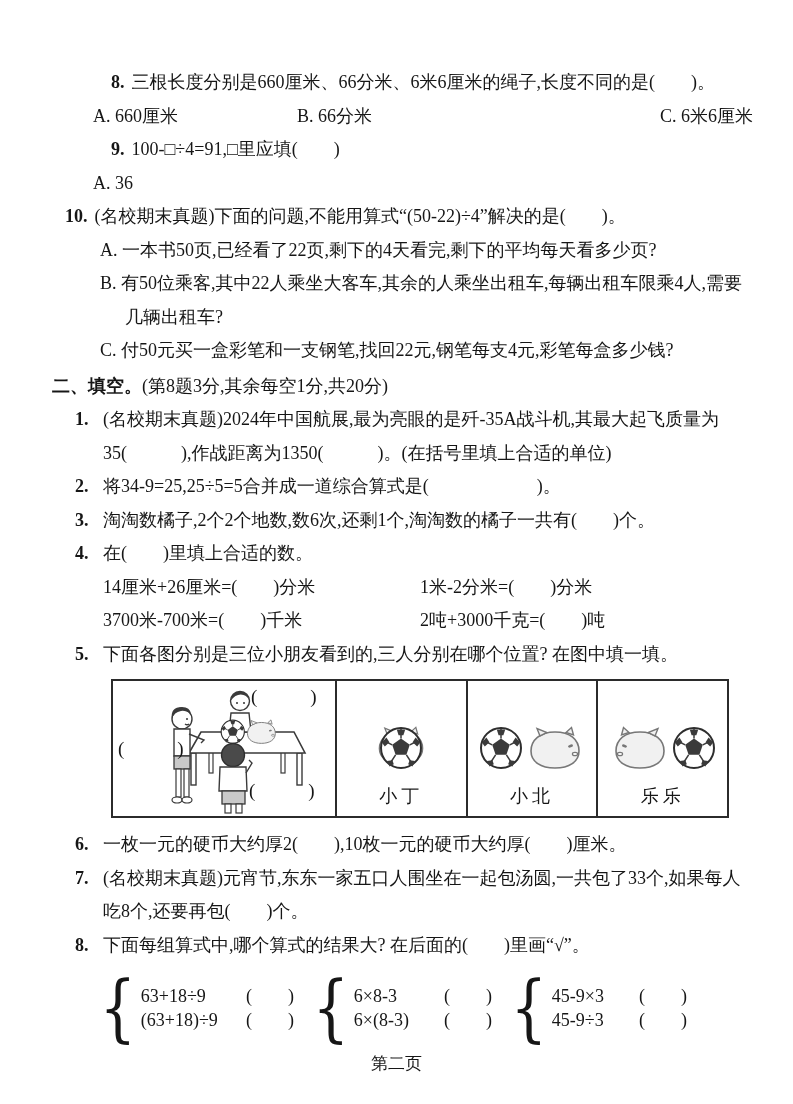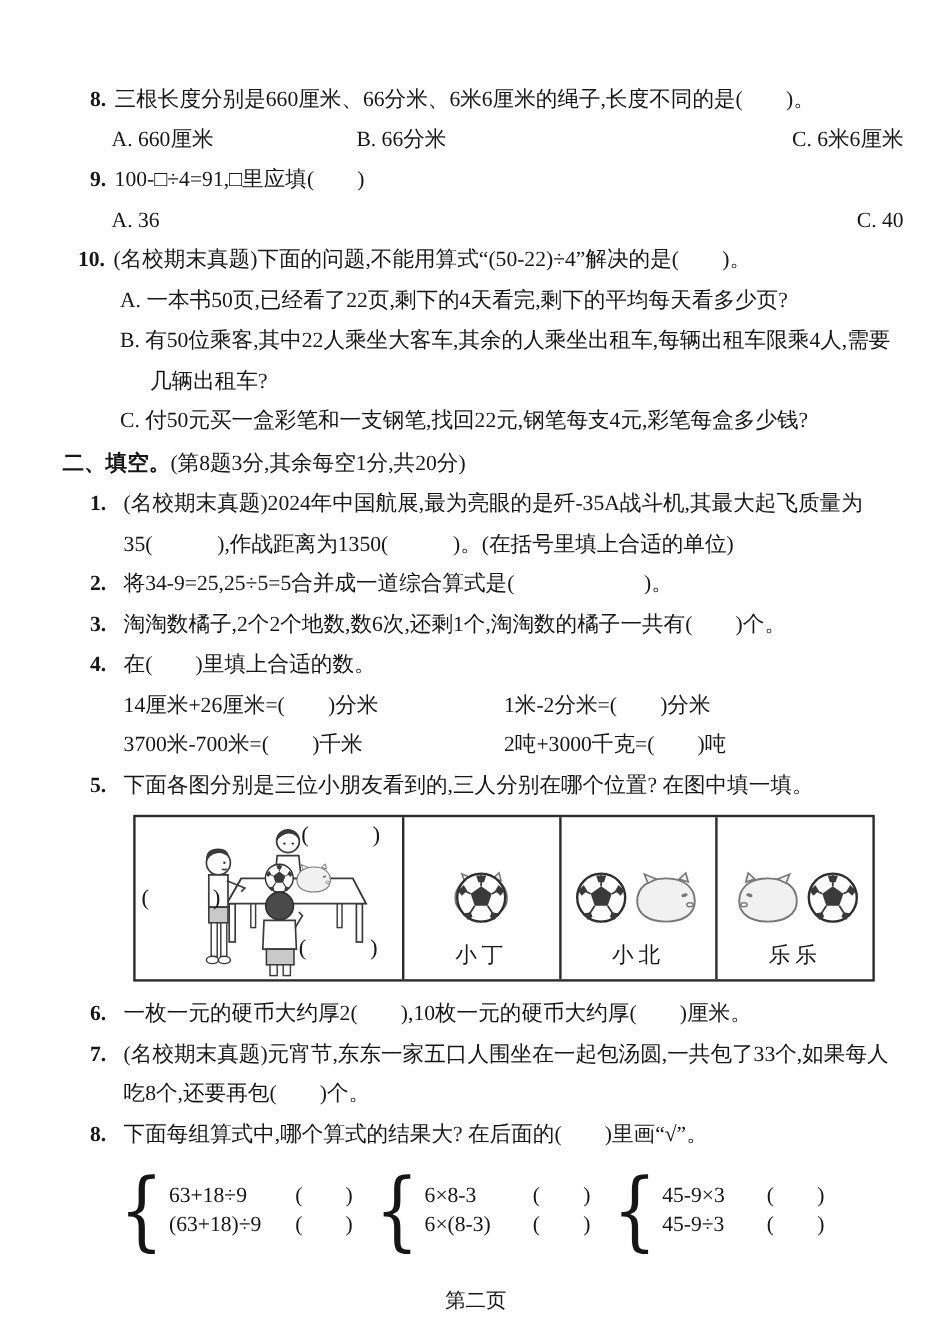--- a/index.html
+++ b/index.html
@@ -4,21 +4,21 @@
 <style>
   html,body{margin:0;padding:0;}
   body{
     width:793px;height:1104px;overflow:hidden;
     background:#ffffff;color:#161616;
     font-family:"Liberation Serif","DejaVu Serif",serif;
     font-size:18px;line-height:33.5px;
   }
   .content{padding:66px 40px 0 75px;}
   .qnum{font-weight:bold;margin-right:7px;}
-  .q{white-space:nowrap;}
+  .q{white-space:nowrap;margin-left:36px;}
   .optrow{display:flex;white-space:nowrap;}
   .optrow .oc1{margin-left:18px;width:204px;}
   .optrow .oc2{width:213px;}
   .optrow .oc3{flex:1;text-align:right;}
   .opt{padding-left:50px;text-indent:-25px;}
   .sec{margin-left:-23px;margin-top:2px;}
   .sec .sectitle{font-weight:bold;}
   .item{position:relative;padding-left:28px;}
   .item .qnum{position:absolute;left:0;top:0;margin-right:0;}
   .cols{display:flex;padding-left:28px;white-space:nowrap;}
@@ -34,21 +34,21 @@
   .viewcell .vname{line-height:20px;letter-spacing:4px;}
   .sp{position:absolute;font-size:19px;line-height:20px;letter-spacing:5px;white-space:pre;}
   
   .braces{display:flex;margin:6px 0 0 20px;}
   .bgroup{display:flex;align-items:center;}
   .bg1{width:213px;} .bg2{width:198px;} .bg3{width:195px;}
   .brace{font-size:72px;font-weight:300;line-height:80px;transform:scaleX(.8);
          font-family:"DejaVu Serif","Liberation Serif",serif;flex:none;}
   .bcol{flex:1;display:flex;flex-direction:column;gap:2px;padding-right:14px;}
   .brow{display:flex;justify-content:space-between;line-height:22px;white-space:pre;}
-  .footer{text-align:center;font-size:17px;margin-top:24px;line-height:24px;}
+  .footer{text-align:center;font-size:17px;margin-top:4px;line-height:24px;}
   svg .ln{stroke:#3a3a3a;stroke-width:1.4;fill:none;}
   .hiddefs{position:absolute;width:0;height:0;}
 </style>
 </head>
 <body>
 
 <svg class="hiddefs" aria-hidden="true">
   <defs>
     <g id="sym-ball">
       <circle cx="22" cy="22" r="20" fill="#ffffff" stroke="#2e2e2e" stroke-width="2"></circle>
@@ -79,21 +79,20 @@
     <span class="oc1">A. 660厘米</span>
     <span class="oc2">B. 66分米</span>
     <span class="oc3">C. 6米6厘米</span>
   </div>
 
   <div class="q">
     <span class="qnum">9.</span><span>100-□÷4=91,□里应填(　　)</span>
   </div>
   <div class="optrow">
     <span class="oc1">A. 36</span>
-    <span class="oc3">C. 40</span>
   </div>
 
   <div class="q" style="margin-left:-10px;">
     <span class="qnum">10.</span><span class="tag">(名校期末真题)</span><span>下面的问题,不能用算式“(50-22)÷4”解决的是(　　)。</span>
   </div>
   <div class="opt">A. 一本书50页,已经看了22页,剩下的4天看完,剩下的平均每天看多少页?</div>
   <div class="opt">B. 有50位乘客,其中22人乘坐大客车,其余的人乘坐出租车,每辆出租车限乘4人,需要几辆出租车?</div>
   <div class="opt">C. 付50元买一盒彩笔和一支钢笔,找回22元,钢笔每支4元,彩笔每盒多少钱?</div>
 
   <div class="sec">

